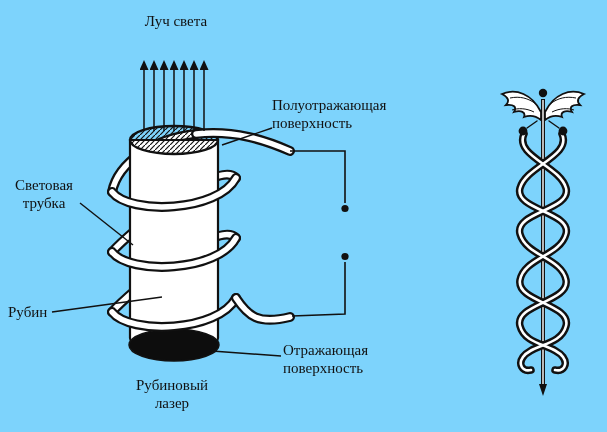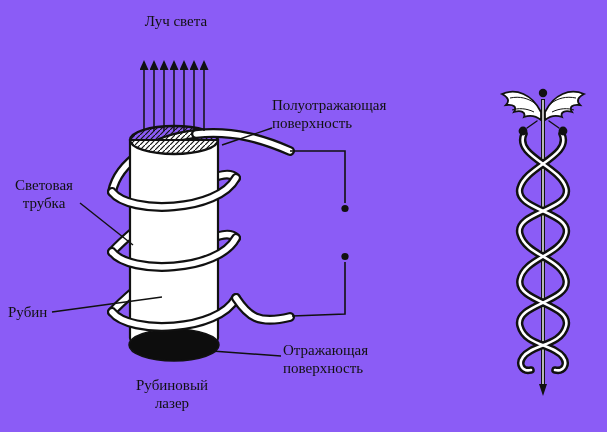--- a/index.html
+++ b/index.html
@@ -1,17 +1,17 @@
 <!DOCTYPE html>
 <html><head>
 <meta charset="utf-8">
 <style>
   html, body { margin: 0; padding: 0; background: #ffffff; }
   .page {
-    width: 607px; height: 432px; background: #8b5cf6;
+    width: 607px; height: 432px; background: #7dd3fc;
     position: relative; overflow: hidden;
     font-family: "Liberation Serif", serif;
     text-decoration: underline;
   }
   svg { display: block; }
   text {
     font-family: "Liberation Serif", serif;
     font-size: 15px;
     fill: #111111;
   }

